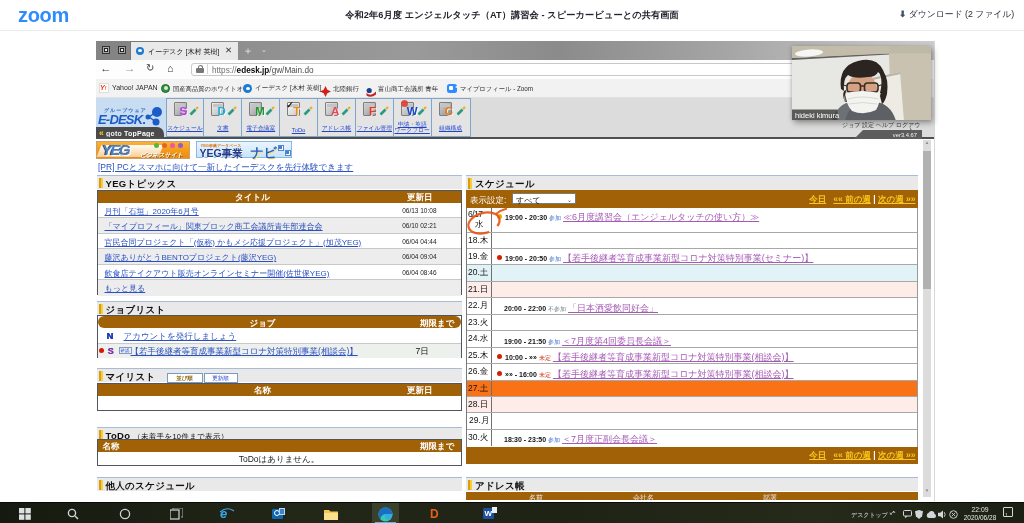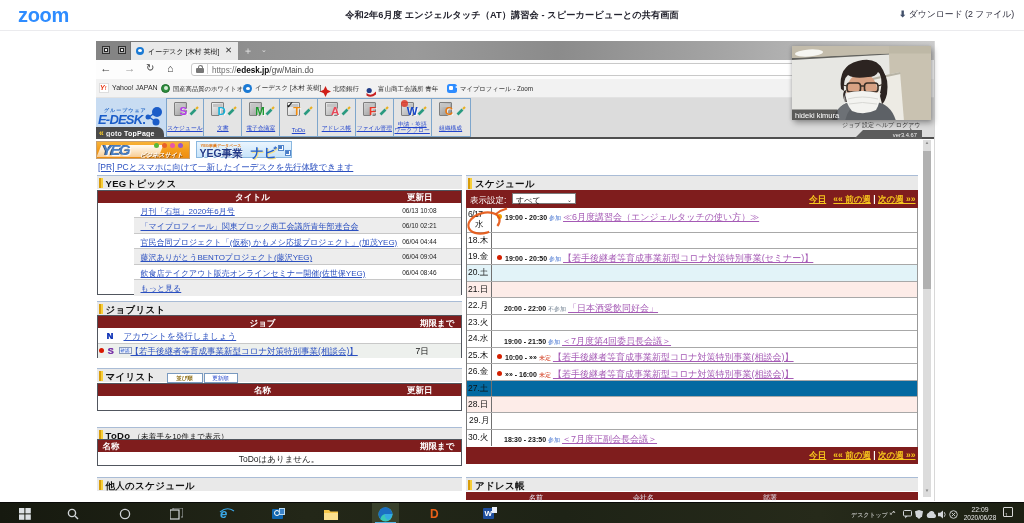--- a/index.html
+++ b/index.html
@@ -2,31 +2,31 @@
 <html><head>
 <meta charset="utf-8">
 <style>
 * { margin:0; padding:0; box-sizing:border-box; }
 html,body { width:1024px; height:523px; overflow:hidden; background:#fff; font-family:"Liberation Sans", sans-serif; }
 .abs { position:absolute; }
 #stage { position:relative; width:1024px; height:523px; background:#fff; }
 .sechdr { background:#e9e9e9; border-top:1px solid #a9bcd6; height:14px; }
 .ymark { position:absolute; left:2px; top:2px; width:4px; height:10px; background:linear-gradient(90deg,#d99e0b 0 50%,#f7ce3a 50% 100%); }
 .shtit { position:absolute; left:9px; top:2px; font-size:9.5px; font-weight:bold; color:#111; letter-spacing:0.3px;}
-.bluebar { background:#7f1d1d; }
+.bluebar { background:#a16207; }
 .tlink { color:#2b50c0; text-decoration:underline; }
 .plink { color:#a55ab5; text-decoration:underline; }
 .gold { color:#f7c71c; text-decoration:underline; font-weight:bold; }
 .tbcell { width:38.1px; height:37px; background:#e4e4e4; border-right:1px solid #7ea6cc; position:relative; }
 .tbico { position:absolute; left:0; top:2px; width:100%; height:22px; }
 .mach { position:absolute; left:7px; top:1px; width:13px; height:14px; background:linear-gradient(135deg,#d8d8d8,#989898); border:1px solid #7f7f7f; border-radius:1px; }
 .mach:after { content:""; position:absolute; left:1px; top:1px; width:9px; height:3px; background:#c4c4c4; }
 .ltr { position:absolute; left:13px; top:4px; font-size:11.5px; font-weight:bold; text-shadow:1px 1px 0 rgba(255,255,255,0.8); }
 .tblab { position:absolute; left:0; bottom:3px; width:100%; text-align:center; font-size:5.8px; color:#2244cc; text-decoration:underline; }
-.trow { height:15.5px; border-bottom:1px solid #c8c8c8; position:relative; font-size:8px; padding:3px 0 0 7px; white-space:nowrap;margin-left:36px; }
+.trow { height:15.5px; border-bottom:1px solid #c8c8c8; position:relative; font-size:8px; padding:3px 0 0 7px; white-space:nowrap; }
 .trow.alt { background:#ededed; }
 .tdate { position:absolute; right:24px; top:4px; font-size:6.5px; color:#222; }
 .srow { position:absolute; left:466px; width:451.5px; border-bottom:1px solid #a8a8a8; }
 .sdate { position:absolute; left:0; top:0; bottom:0; width:25.5px; border-right:1px solid #707070; font-size:8.5px; color:#111; padding:2px 0 0 2px; }
 .sev { position:absolute; left:31px; top:2px; white-space:nowrap; line-height:10px; }
 .sdot { display:inline-block; width:5px; height:5px; border-radius:50%; vertical-align:1px; margin-right:3px; }
 .stime { font-size:7px; font-weight:bold; color:#111; }
 .spart { font-size:6px; color:#3366cc; margin:0 2px; }
 .sev .plink { font-size:9px; }
 </style>
@@ -244,21 +244,21 @@
   <div class="trow alt"><span class="tlink">藤沢ありがとうBENTOプロジェクト(藤沢YEG)</span><span class="tdate">06/04 09:04</span></div>
   <div class="trow"><span class="tlink">飲食店テイクアウト販売オンラインセミナー開催(佐世保YEG)</span><span class="tdate">06/04 08:46</span></div>
   <div class="trow alt" style="border-bottom:none;"><span class="tlink">もっと見る</span></div>
 </div>
 
 <div class="abs sechdr" style="left:96.5px;top:301px;width:365px;">
       <div class="ymark"></div>
       <div class="shtit">ジョブリスト</div>
     </div>
 <div class="abs" style="left:96.5px;top:315px;width:365px;height:42.5px;border:1px solid #51565e;background:#fff;">
-  <div class="bluebar" style="height:12px;position:relative;">
+  <div class="bluebar" style="height:12px;position:relative;border-radius:6px;">
     <div class="abs" style="left:0;top:1.5px;width:330px;text-align:center;font-size:8.5px;font-weight:bold;color:#fff;">ジョブ</div>
     <div class="abs" style="right:6px;top:1.5px;font-size:8.5px;font-weight:bold;color:#fff;">期限まで</div>
   </div>
   <div style="height:15.5px;border-bottom:1px solid #c8c8c8;position:relative;">
     <div class="abs" style="left:9px;top:2.5px;font-size:9px;font-weight:bold;color:#1538b8;text-shadow:0.6px 0 0 #1538b8;">N</div>
     <div class="abs" style="left:26px;top:3px;font-size:8.5px;"><span class="tlink">アカウントを発行しましょう</span></div>
   </div>
   <div style="height:14px;background:#edf0ed;position:relative;">
     <div class="abs" style="left:1.5px;top:4.5px;width:5px;height:5px;border-radius:50%;background:#d81800;"></div>
     <div class="abs" style="left:10px;top:2px;font-size:9px;font-weight:bold;color:#7a35a8;text-shadow:0.6px 0 0 #7a35a8;">S</div>
@@ -337,21 +337,21 @@
   <div class="sev" style="left:38px;top:2.5px;"><span class="stime">19:00 - 21:50</span><span class="spart">参加</span><span class="plink">＜7月度第4回委員長会議＞</span></div>
 </div>
 <div class="srow" style="top:347.65px;height:16.45px;background:#fff;">
       <div class="sdate">25.木</div>
   <div class="sev" style="top:2.5px;"><span class="sdot" style="background:#d42000;"></span><span class="stime">10:00 - »»</span><span class="spart" style="color:#cc2200;">未定</span><span class="plink">【若手後継者等育成事業新型コロナ対策特別事業(相談会)】</span></div>
 </div>
 <div class="srow" style="top:364.1px;height:16.45px;background:#fff;">
       <div class="sdate">26.金</div>
   <div class="sev" style="top:2.5px;"><span class="sdot" style="background:#d42000;"></span><span class="stime">»» - 16:00</span><span class="spart" style="color:#cc2200;">未定</span><span class="plink">【若手後継者等育成事業新型コロナ対策特別事業(相談会)】</span></div>
 </div>
-<div class="srow" style="top:380.55px;height:16.45px;background:#0369a1;">
+<div class="srow" style="top:380.55px;height:16.45px;background:#f97316;">
       <div class="sdate">27.土</div>
     </div>
 <div class="srow" style="top:397px;height:16.45px;background:#fdecE8;">
       <div class="sdate">28.日</div>
     </div>
 <div class="srow" style="top:413.45px;height:16.45px;background:#fff;text-align:center;">
       <div class="sdate">29.月</div>
     </div>
 <div class="srow" style="top:429.9px;height:16.6px;background:#fff;border-bottom:none;">
       <div class="sdate">30.火</div>

